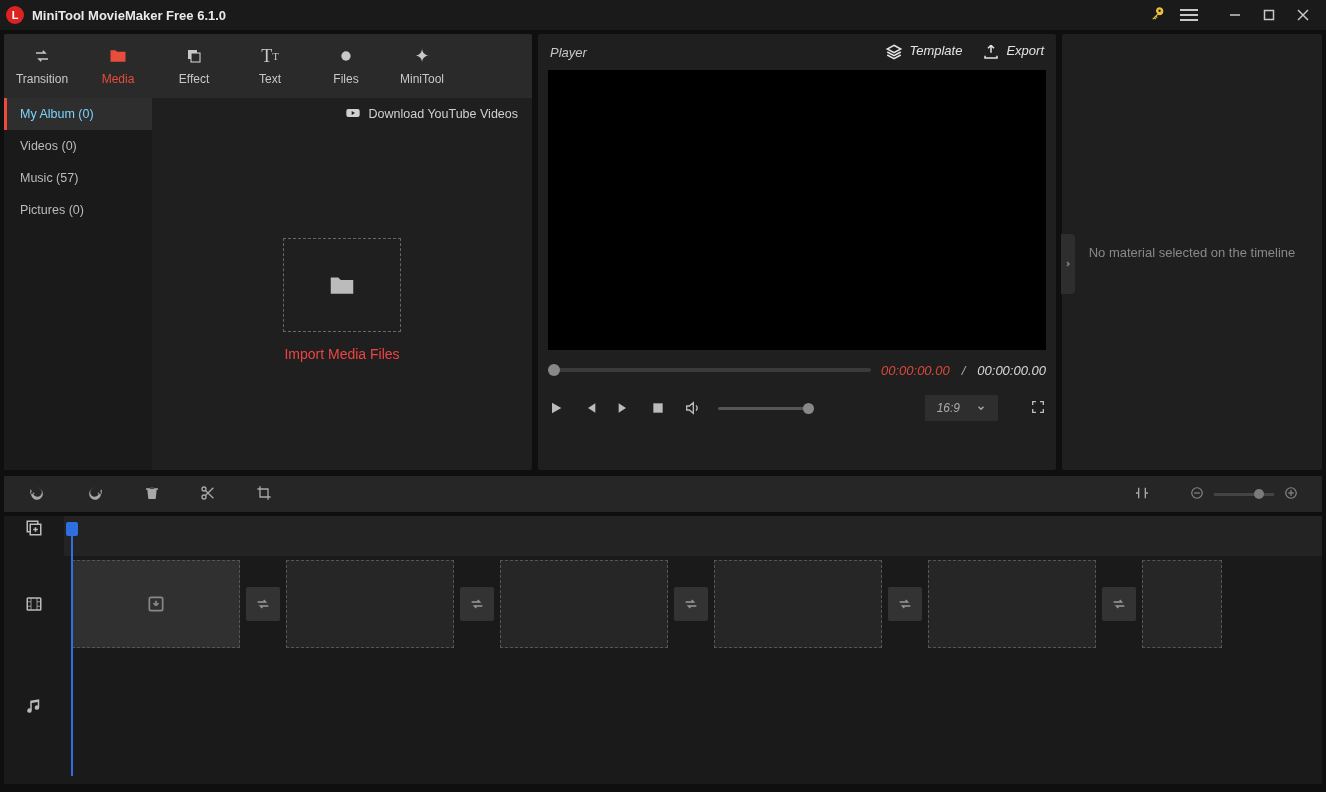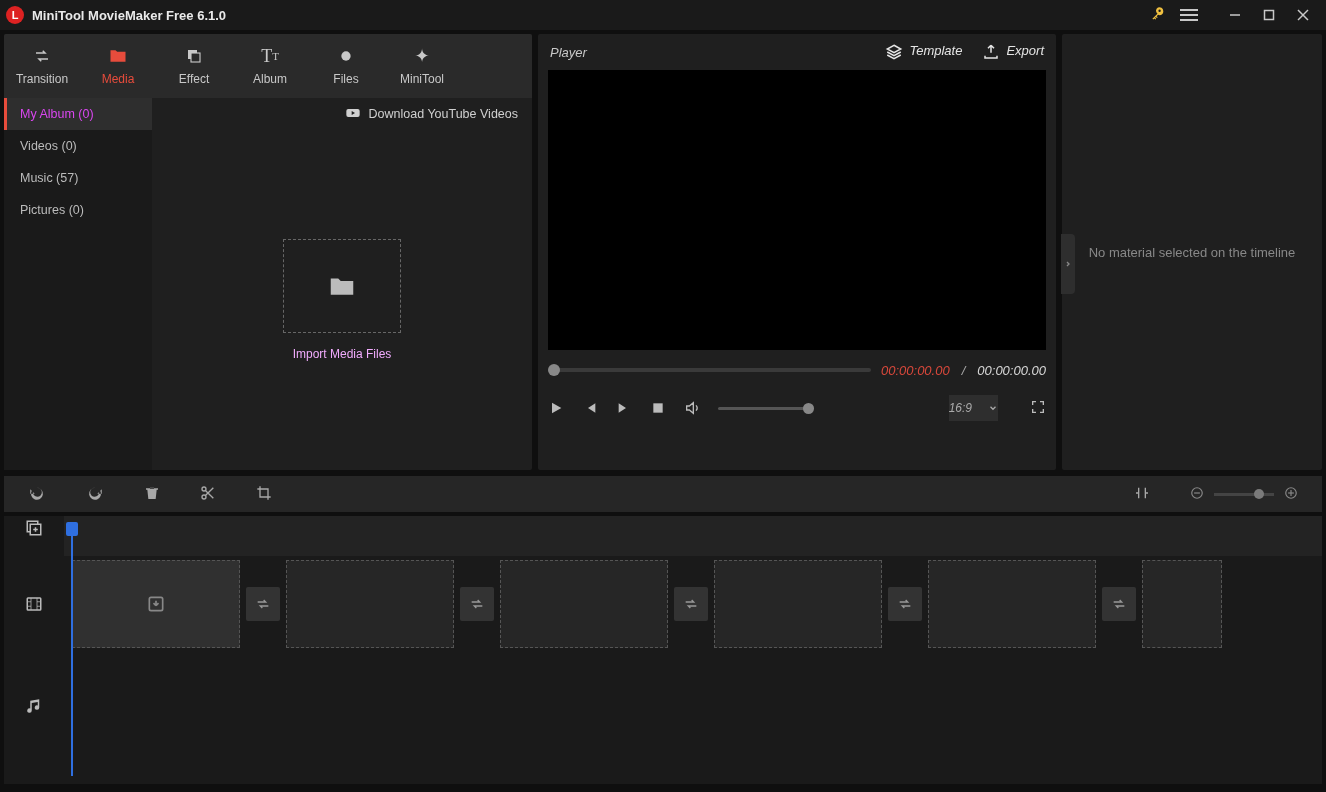--- a/index.html
+++ b/index.html
@@ -42,47 +42,47 @@
   .tabs { display: flex; height: 64px; background: #2a2a2a; border-radius: 2px 2px 0 0; }
   .tab { flex: 0 0 auto; width: 76px; display: flex; flex-direction: column; align-items: center; justify-content: center; gap: 6px; cursor: pointer; color: #c8c8c8; }
   .tab.active { color: #e74c3c; }
   .tab .tab-icon { height: 20px; display: flex; align-items: center; justify-content: center; font-size: 18px; }
   .tab .tab-label { font-size: 12px; }
 
   
   .media-body { flex: 1; display: flex; }
   .media-side { width: 148px; background: #1a1a1a; }
   .side-item { height: 32px; display: flex; align-items: center; padding-left: 16px; cursor: pointer; font-size: 12.5px; color: #bbb; }
-  .side-item.active { background: #2e2e2e; color: #d946ef; border-left: 3px solid #e74c3c; padding-left: 13px; }
+  .side-item.active { background: #2e2e2e; color: #7dd3fc; border-left: 3px solid #e74c3c; padding-left: 13px; }
   .media-content { flex: 1; display: flex; flex-direction: column; }
   .media-top { height: 32px; display: flex; align-items: center; justify-content: flex-end; padding-right: 14px; gap: 8px; font-size: 12.5px; color: #d0d0d0; cursor: pointer; }
   .dl-icon { font-size: 14px; }
   .import-area { flex: 1; display: flex; flex-direction: column; align-items: center; justify-content: center; gap: 14px; }
   .import-box { width: 118px; height: 94px; border: 1.5px dashed #666; display: flex; align-items: center; justify-content: center; cursor: pointer; }
   .import-box svg { width: 30px; height: 30px; fill: #bbb; }
-  .import-label { font-size: 12px; color: #f0abfc; }
+  .import-label { font-size: 14px; color: #ef4444; }
 
   
   .player-header { height: 36px; display: flex; align-items: center; padding: 0 12px; font-size: 13px; }
   .player-header .spacer { flex: 1; }
   .ph-btn { display: flex; gap: 6px; cursor: pointer; margin-left: 20px; color: #e5e5e5; }
   .ph-btn svg { width: 18px; height: 18px; }
   .viewport { margin: 0 10px; height: 280px; background: #000; }
   .player-progress { height: 28px; margin: 6px 10px 0 10px; display: flex; align-items: center; gap: 10px; font-size: 13px; }
   .progress-track { flex: 1; height: 4px; background: #3a3a3a; border-radius: 2px; position: relative; }
   .progress-thumb { position: absolute; left: 0; top: -4px; width: 12px; height: 12px; border-radius: 50%; background: #888; }
   .time-current { color: #d9483b; }
   .time-sep { color: #aaa; padding: 0 2px; }
   .time-total { color: #d8d8d8; }
   .player-controls { height: 40px; margin: 4px 10px 0 10px; display: flex; align-items: center; gap: 18px; }
   .pc-btn { cursor: pointer; color: #bbb; display: flex; align-items: center; }
   .pc-btn svg { width: 16px; height: 16px; fill: #bbb; }
   .vol-slider { width: 96px; height: 3px; background: #555; position: relative; border-radius: 2px; }
   .vol-thumb { position: absolute; right: 0; top: -4px; width: 11px; height: 11px; border-radius: 50%; background: #888; }
-  .aspect { margin-left: auto; background: #2e2e2e; height: 26px; padding: 0 0; display: flex; align-items: center; gap: 16px; font-size: 12px; cursor: pointer; color:#aaa;}
+  .aspect { margin-left: auto; background: #2e2e2e; height: 26px; padding: 0 12px; display: flex; align-items: center; gap: 16px; font-size: 12px; cursor: pointer; color:#aaa;}
   .fullscreen-btn { margin-left: 14px; cursor: pointer; }
 
   
   .collapse-tab { position: absolute; left: -1px; top: 200px; width: 14px; height: 60px; background: #2e2e2e; border-radius: 0 4px 4px 0; display:flex;align-items:center;justify-content:center;color:#888;cursor:pointer;}
 
   
   .tl-toolbar { height: 36px; margin: 6px 4px 0 4px; background: #262626; display: flex; align-items: center; padding: 0 24px; gap: 40px; }
   .tl-toolbar .tbtn { cursor: pointer; color: #a8a8a8; }
   .tl-toolbar .spacer2 { flex: 1; }
   .zoom-wrap { display: flex; align-items: center; gap: 10px; }
@@ -168,21 +168,21 @@
         <span class="tab-icon">
             <svg viewBox="0 0 24 24" width="18" height="18" fill="#c8c8c8">
               <rect x="4" y="4" width="12" height="12"></rect>
               <rect x="8" y="8" width="12" height="12" fill="#2a2a2a" stroke="#c8c8c8" stroke-width="1.5"></rect>
             </svg>
           </span>
         <span class="tab-label">Effect</span>
       </div>
       <div class="tab">
         <span class="tab-icon" style="font-family:serif;">T<span style="font-size:11px;">T</span></span>
-        <span class="tab-label">Album</span>
+        <span class="tab-label">Text</span>
       </div>
       <div class="tab">
         <span class="tab-icon">
             <svg viewBox="0 0 24 24" width="16" height="16" fill="#c8c8c8">
               <circle cx="12" cy="12" r="7"></circle>
             </svg>
           </span>
         <span class="tab-label">Files</span>
       </div>
       <div class="tab">

